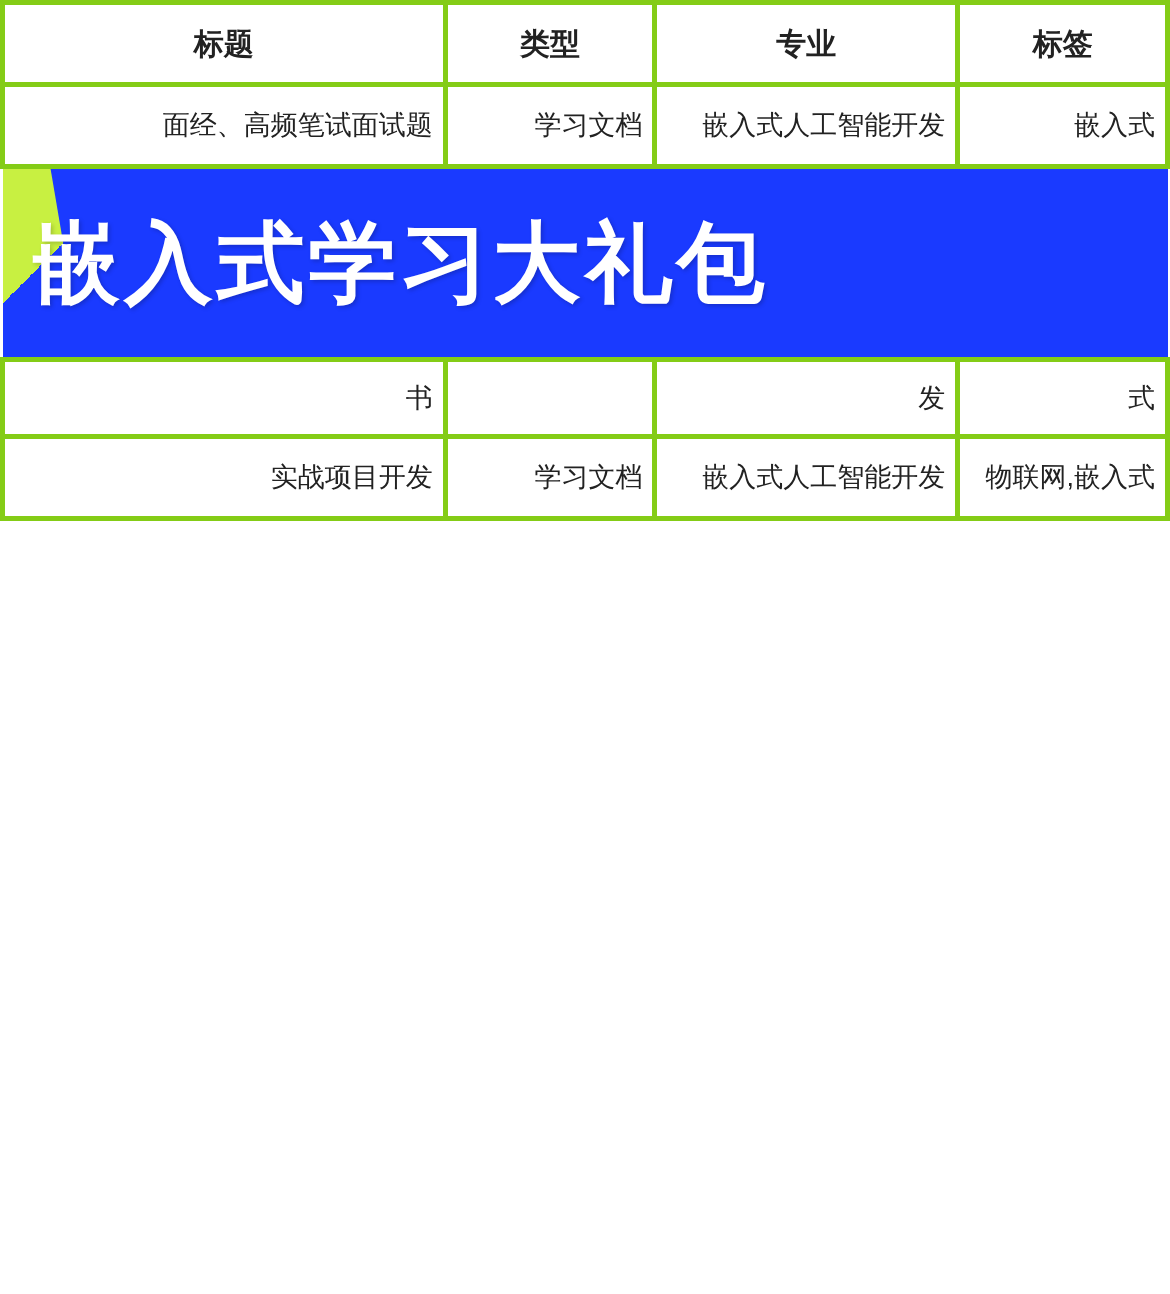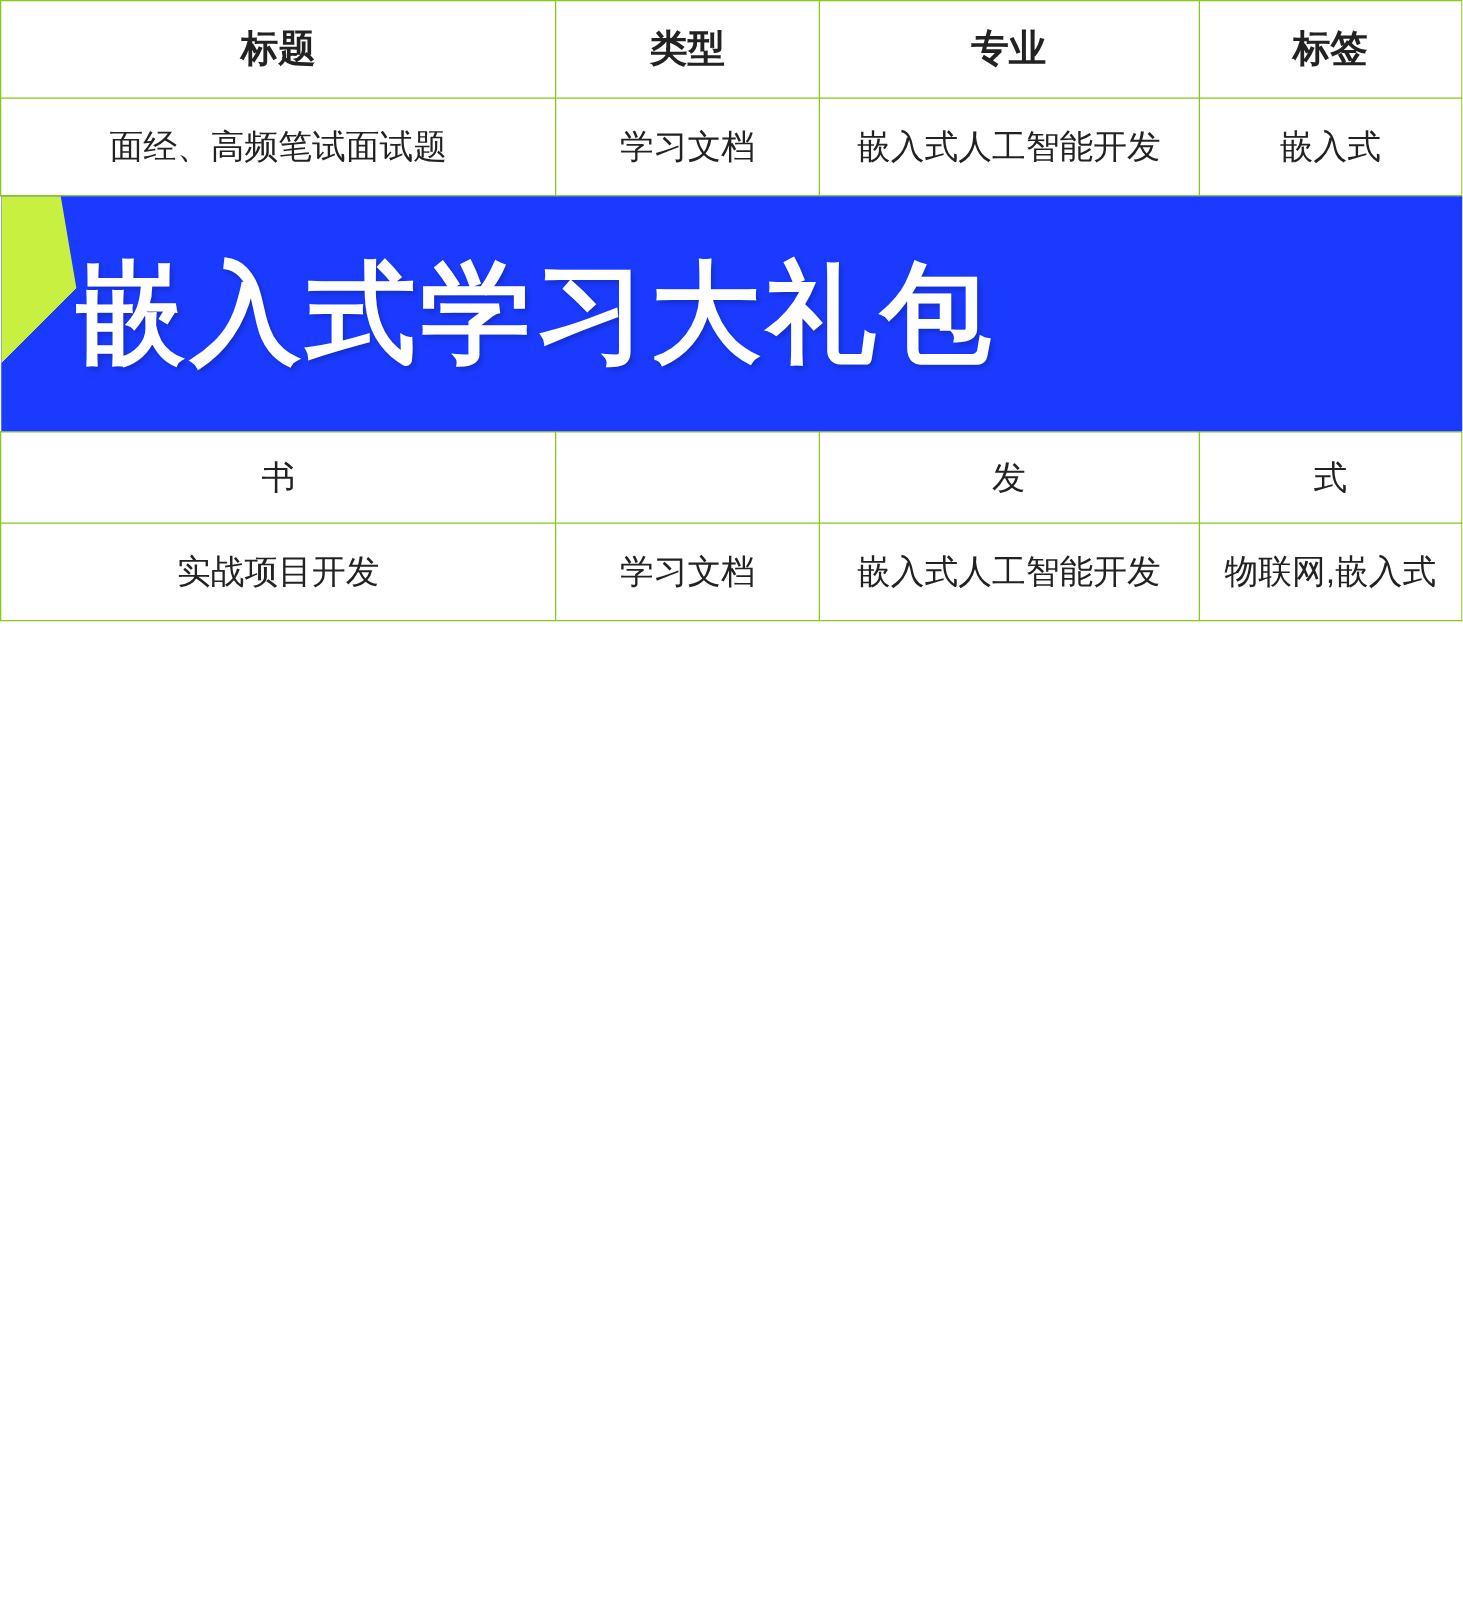--- a/index.html
+++ b/index.html
@@ -21,21 +21,21 @@
       position: relative;
     }
 
     table {
       width: 100%;
       border-collapse: collapse;
       table-layout: fixed;
     }
 
     th, td {
-      border: 1px solid #84cc16;
+      border: 5px solid #84cc16;
       text-align: center;
       vertical-align: middle;
       padding: 18px 10px;
       font-size: 28px;
       color: #222;
       line-height: 1.5;
     }
 
     thead th {
       font-size: 30px;
@@ -45,36 +45,37 @@
       padding: 16px 10px;
     }
 
     col.col-title { width: 38%; }
     col.col-type  { width: 18%; }
     col.col-major { width: 26%; }
     col.col-tag   { width: 18%; }
 
     tbody tr td {
       font-size: 27px;
+      text-align: right;
     }
 
     .banner-row td {
       padding: 0;
       border: none;
       position: relative;
     }
 
     .banner-overlay {
       position: relative;
       width: 100%;
       background: #1a3aff;
       display: flex;
       align-items: center;
       justify-content: flex-start;
-      padding: 28px 60px;
+      padding: 28px 30px;
       overflow: hidden;
     }
 
     .banner-overlay::before {
       content: '';
       position: absolute;
       left: 0;
       top: 0;
       width: 80px;
       height: 100%;

